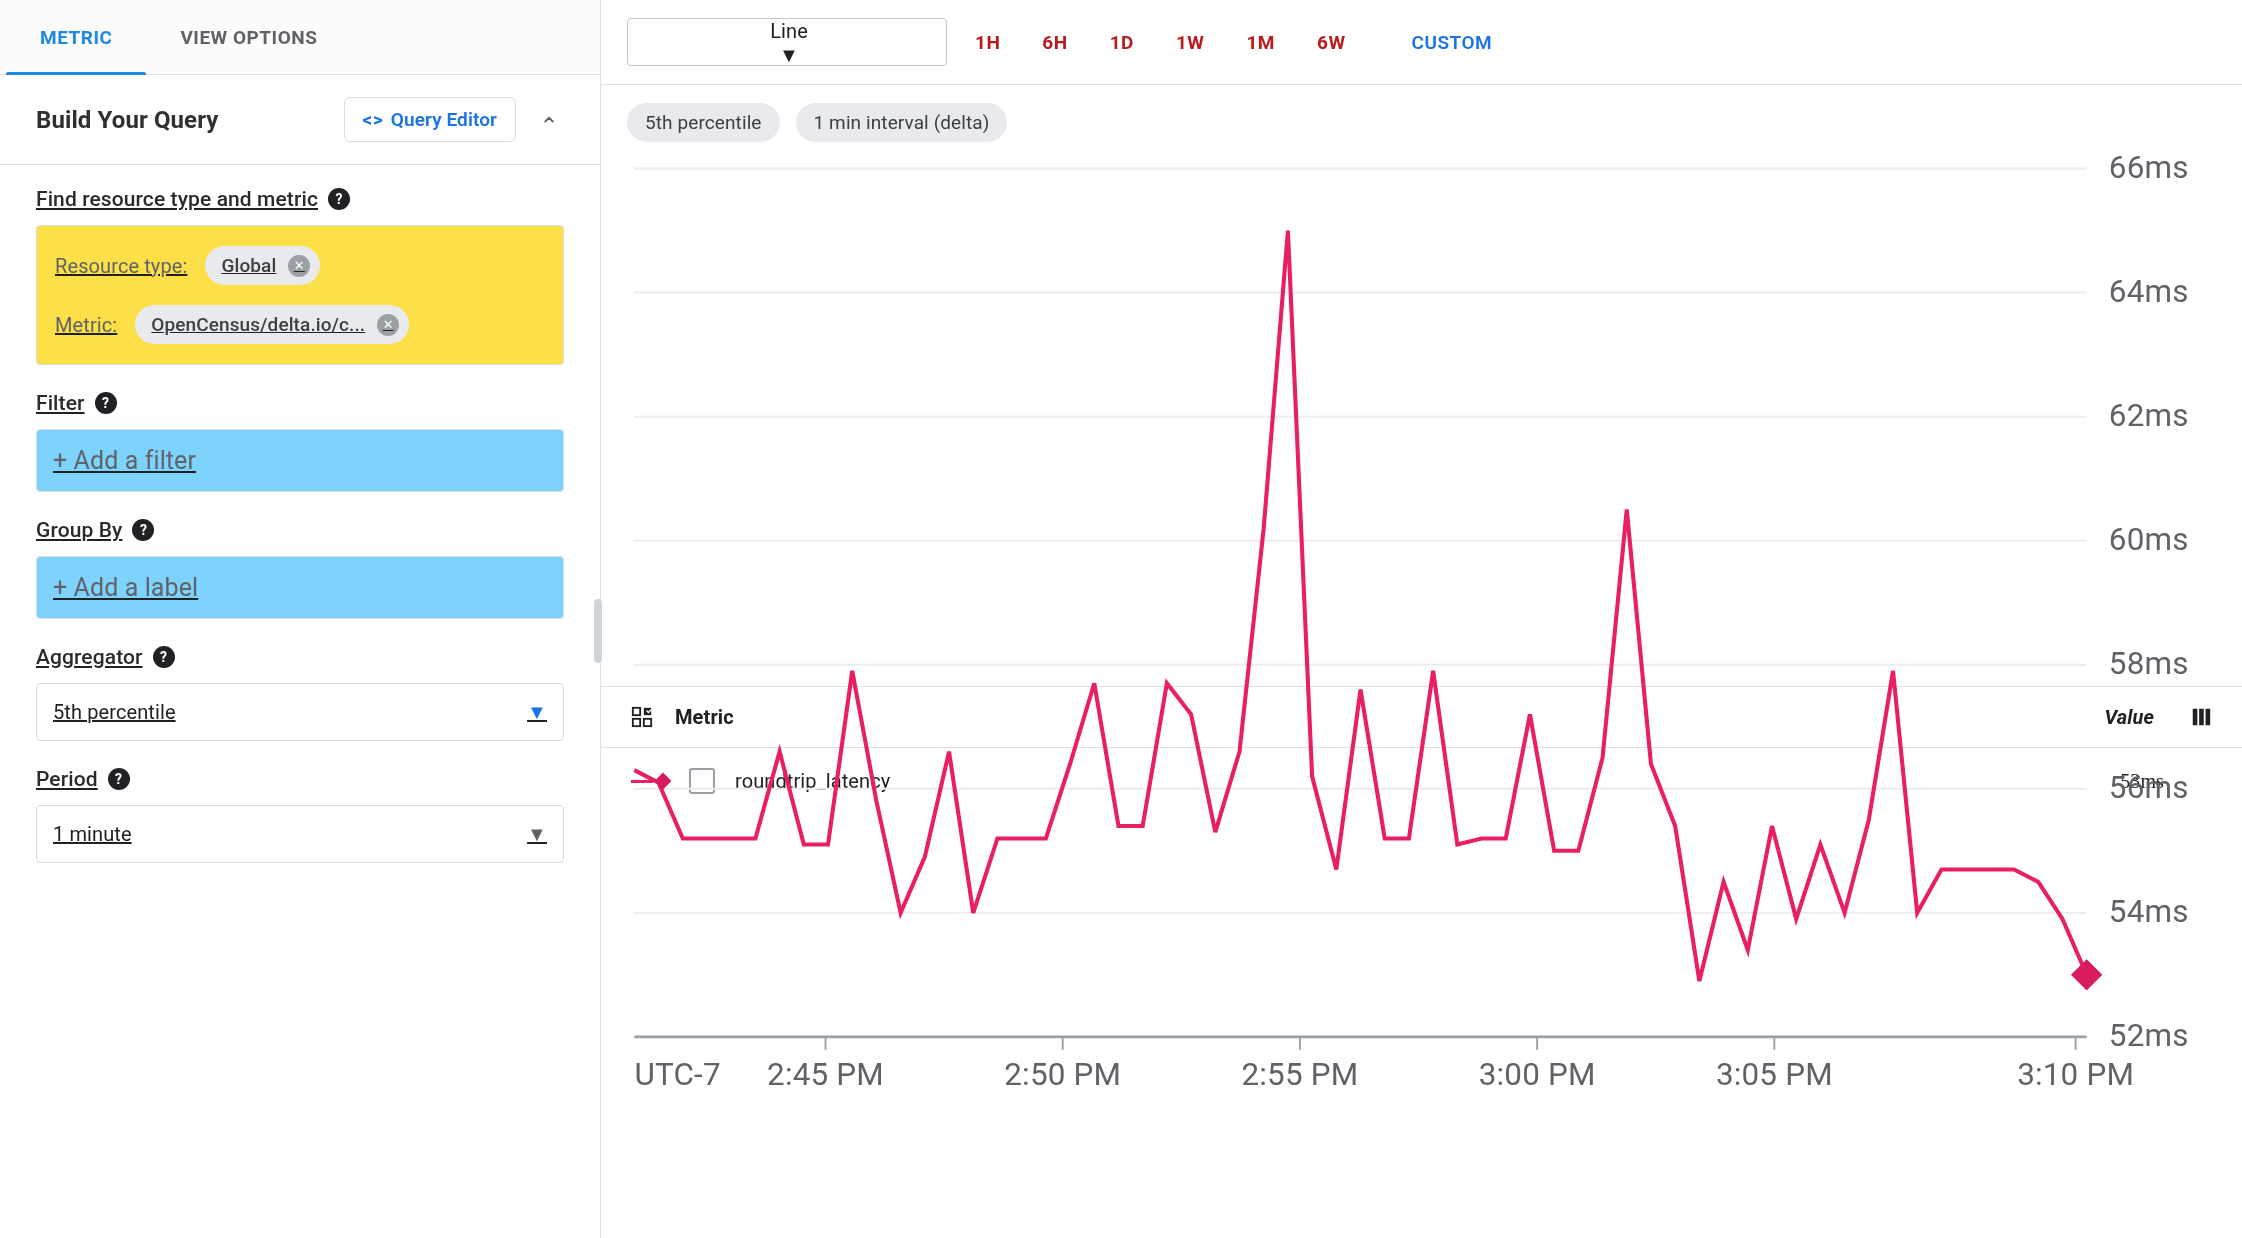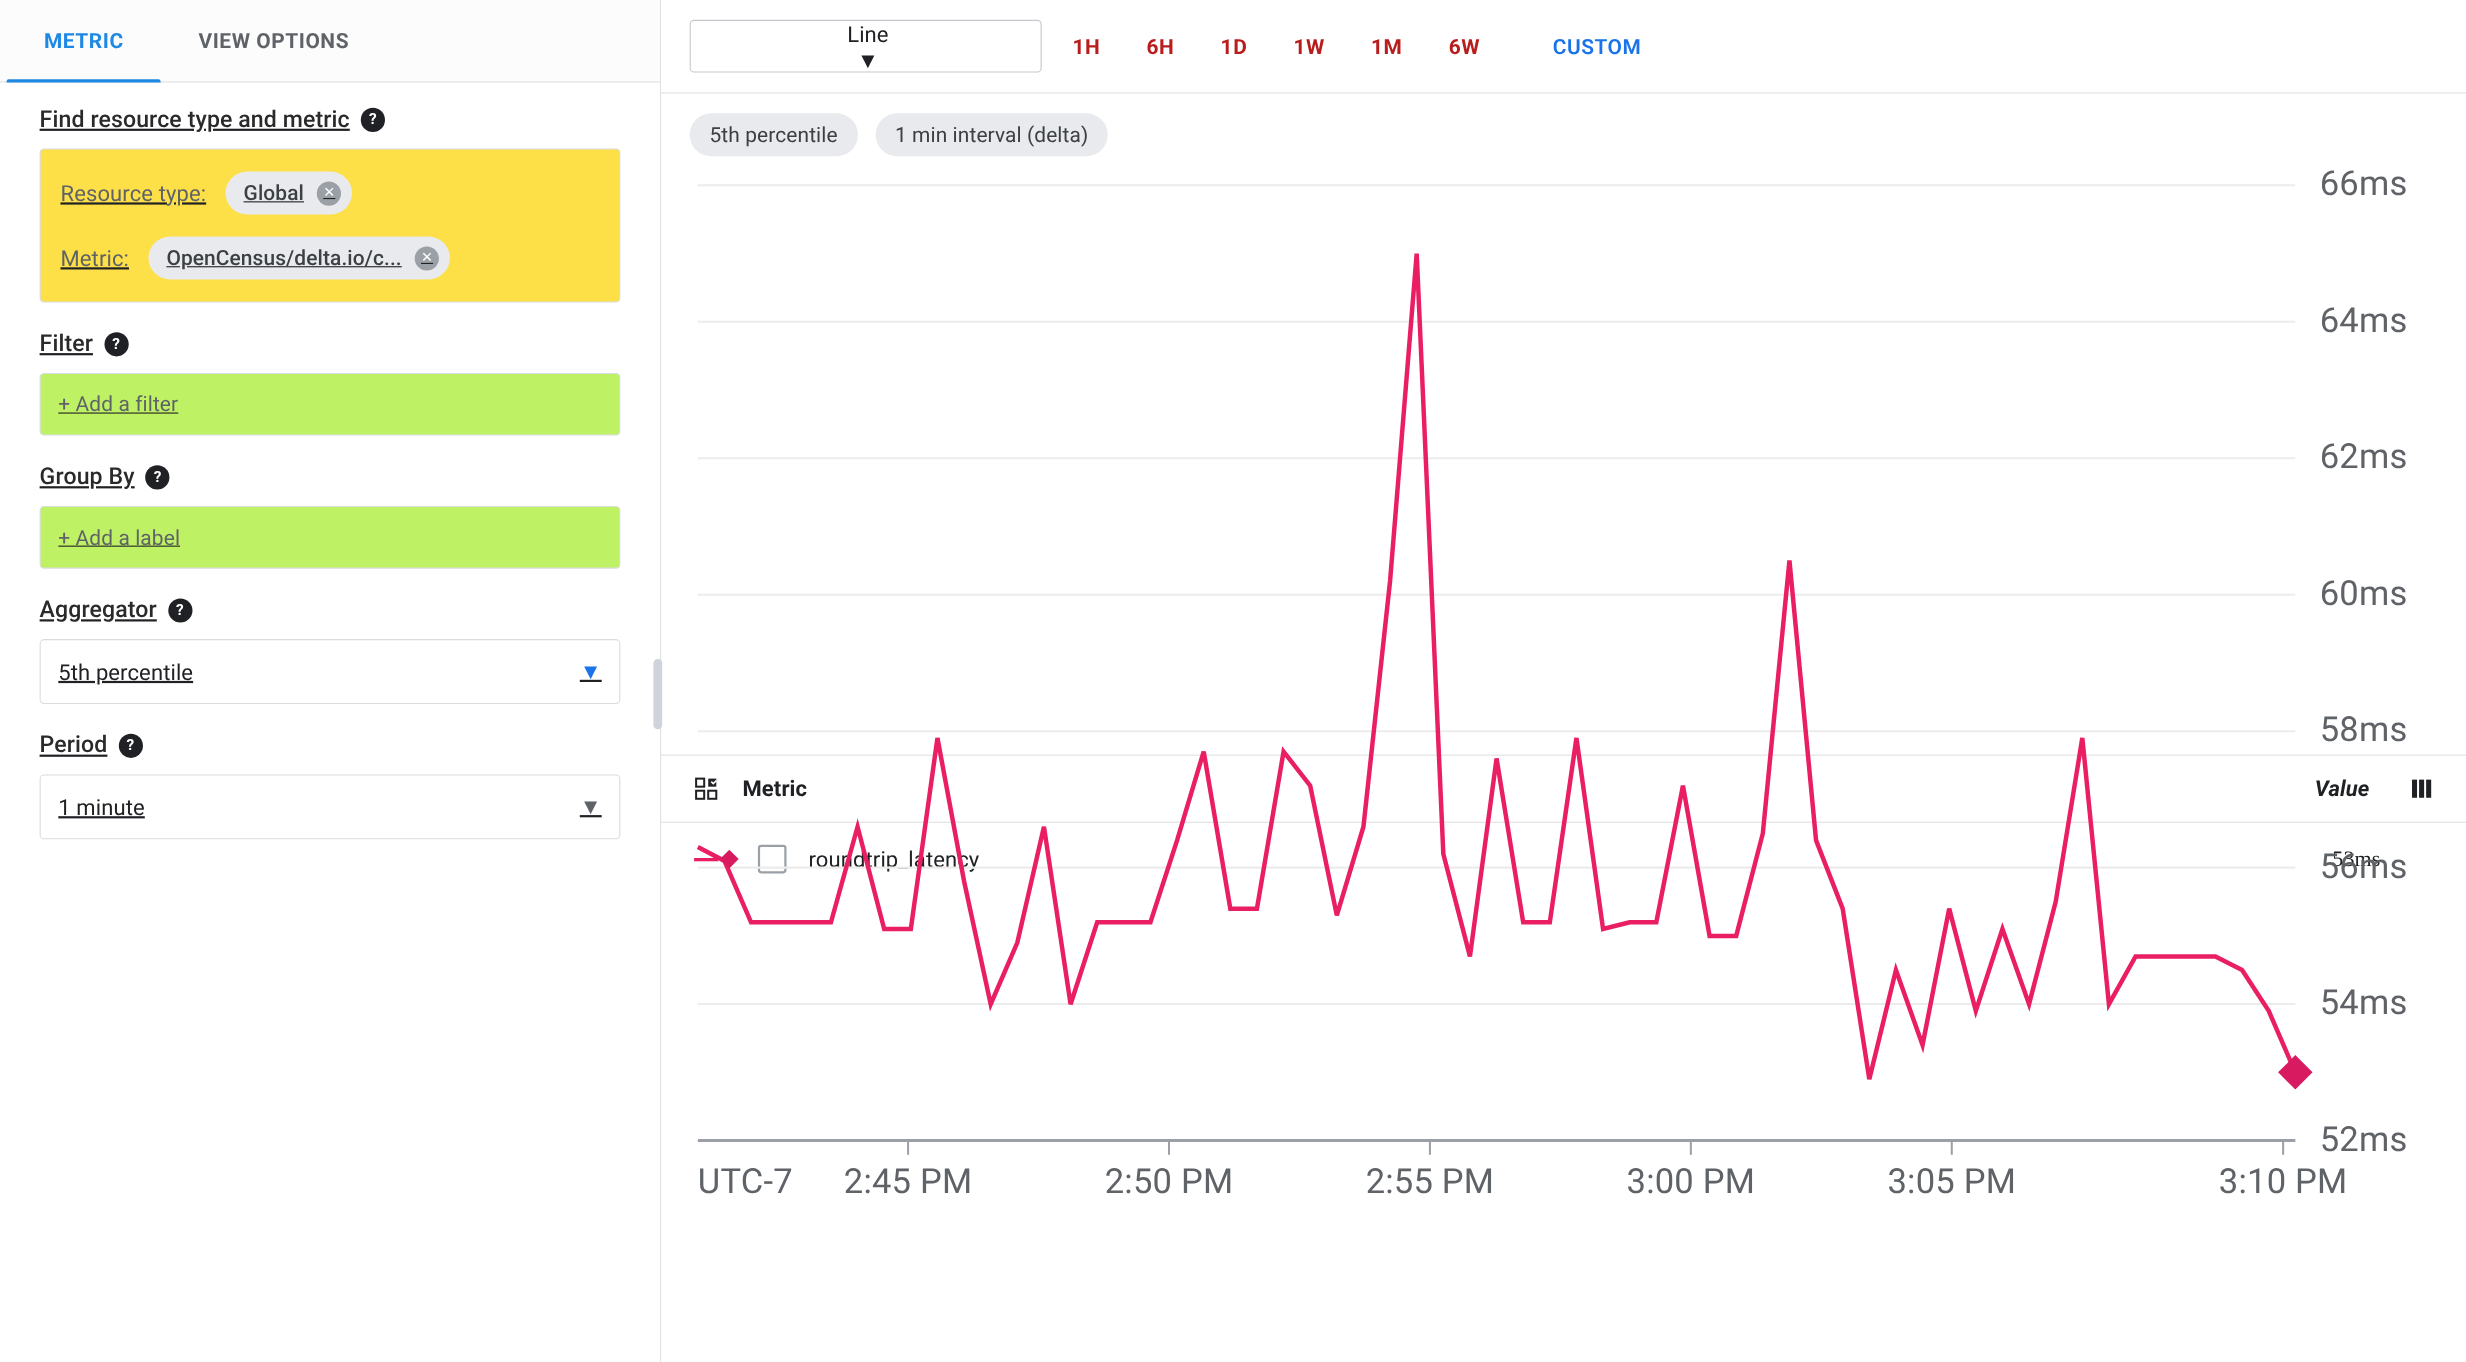--- a/index.html
+++ b/index.html
@@ -111,22 +111,22 @@
   }
   .chip .x{
     width:22px;height:22px;border-radius:50%;background:#9aa0a6;display:inline-flex;align-items:center;justify-content:center;color:#fff;font-size:13px;line-height:1;
     cursor:pointer;
   }
 
   .input-like{
     border:1px solid var(--border);
     border-radius:4px;
     padding:16px 16px;
-    color:#3c4043;font-size:19px;
-    background:#bef264;
+    color:#3c4043;font-size:25px;
+    background:#7dd3fc;
     display:flex;align-items:center;justify-content:space-between;
     cursor:text;
   }
   .placeholder{color:#5f6368;}
 
   .select{
     border:1px solid var(--border);
     border-radius:4px;
     padding:16px 16px;
     background:#fff;
@@ -211,20 +211,36 @@
 
 <div class="app">
 
   <div class="left">
 
     <div class="tabs">
       <div class="tab active">METRIC</div>
       <div class="tab">VIEW OPTIONS</div>
     </div>
 
+    <div class="section">
+      <div class="section-header">
+        <div class="section-title">Build Your Query</div>
+        <div class="section-actions">
+          <div class="query-editor-btn">
+            <span class="code-icon">&lt;&nbsp;&gt;</span>
+            <span>Query Editor</span>
+          </div>
+          <span class="chevron">
+            <svg viewBox="0 0 24 24">
+                <path d="M7 14l5-5 5 5" fill="none" stroke="#5f6368" stroke-width="2.4" stroke-linecap="round" stroke-linejoin="round"></path>
+              </svg>
+          </span>
+        </div>
+      </div>
+    </div>
 
     <div class="body">
 
       <div class="field-block">
         <div class="field-label">
           <span>Find resource type and metric</span>
           <span class="help">?</span>
         </div>
         <div class="box" style="padding:4px 0;">
           <div class="kv">

